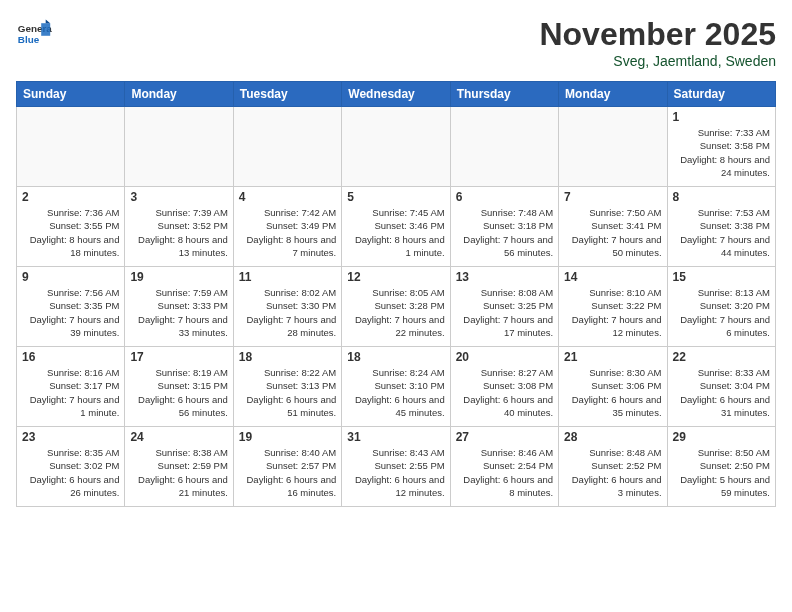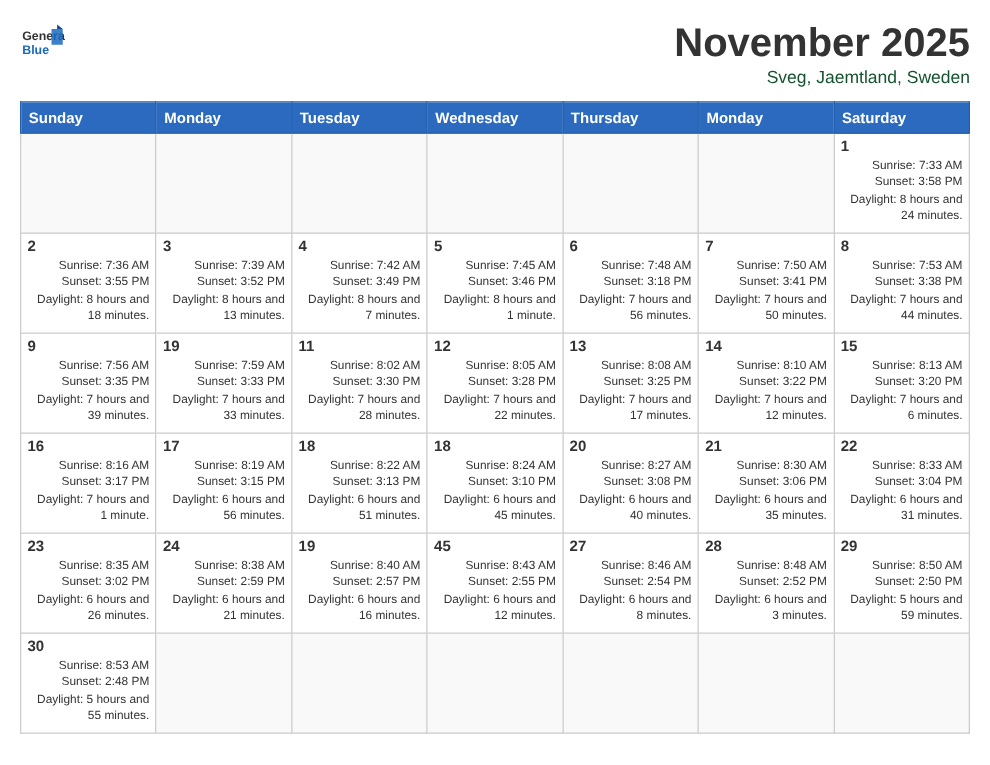--- a/index.html
+++ b/index.html
@@ -295,21 +295,21 @@
 and 21 minutes.</div>
         </td>
         <td>
           <span class="day-number">19</span>
           <div class="day-info">Sunrise: 8:40 AM
 Sunset: 2:57 PM
 Daylight: 6 hours
 and 16 minutes.</div>
         </td>
         <td>
-          <span class="day-number">45</span>
+          <span class="day-number">31</span>
           <div class="day-info">Sunrise: 8:43 AM
 Sunset: 2:55 PM
 Daylight: 6 hours
 and 12 minutes.</div>
         </td>
         <td>
           <span class="day-number">27</span>
           <div class="day-info">Sunrise: 8:46 AM
 Sunset: 2:54 PM
 Daylight: 6 hours
@@ -323,29 +323,14 @@
 and 3 minutes.</div>
         </td>
         <td>
           <span class="day-number">29</span>
           <div class="day-info">Sunrise: 8:50 AM
 Sunset: 2:50 PM
 Daylight: 5 hours
 and 59 minutes.</div>
         </td>
       </tr>
-      <tr>
-        <td>
-          <span class="day-number">30</span>
-          <div class="day-info">Sunrise: 8:53 AM
-Sunset: 2:48 PM
-Daylight: 5 hours
-and 55 minutes.</div>
-        </td>
-        <td class="empty-cell"></td>
-        <td class="empty-cell"></td>
-        <td class="empty-cell"></td>
-        <td class="empty-cell"></td>
-        <td class="empty-cell"></td>
-        <td class="empty-cell"></td>
-      </tr>
     </tbody>
 </table>
 
 </body></html>

